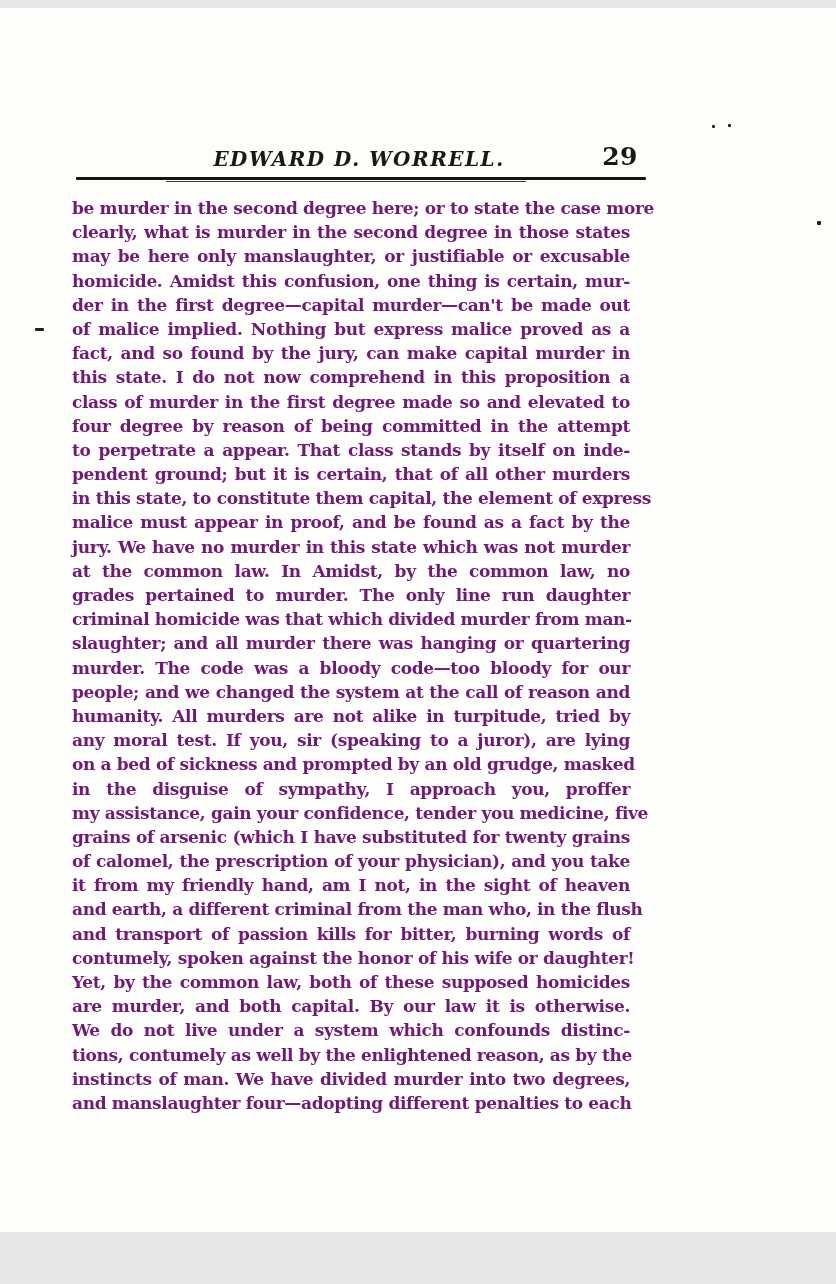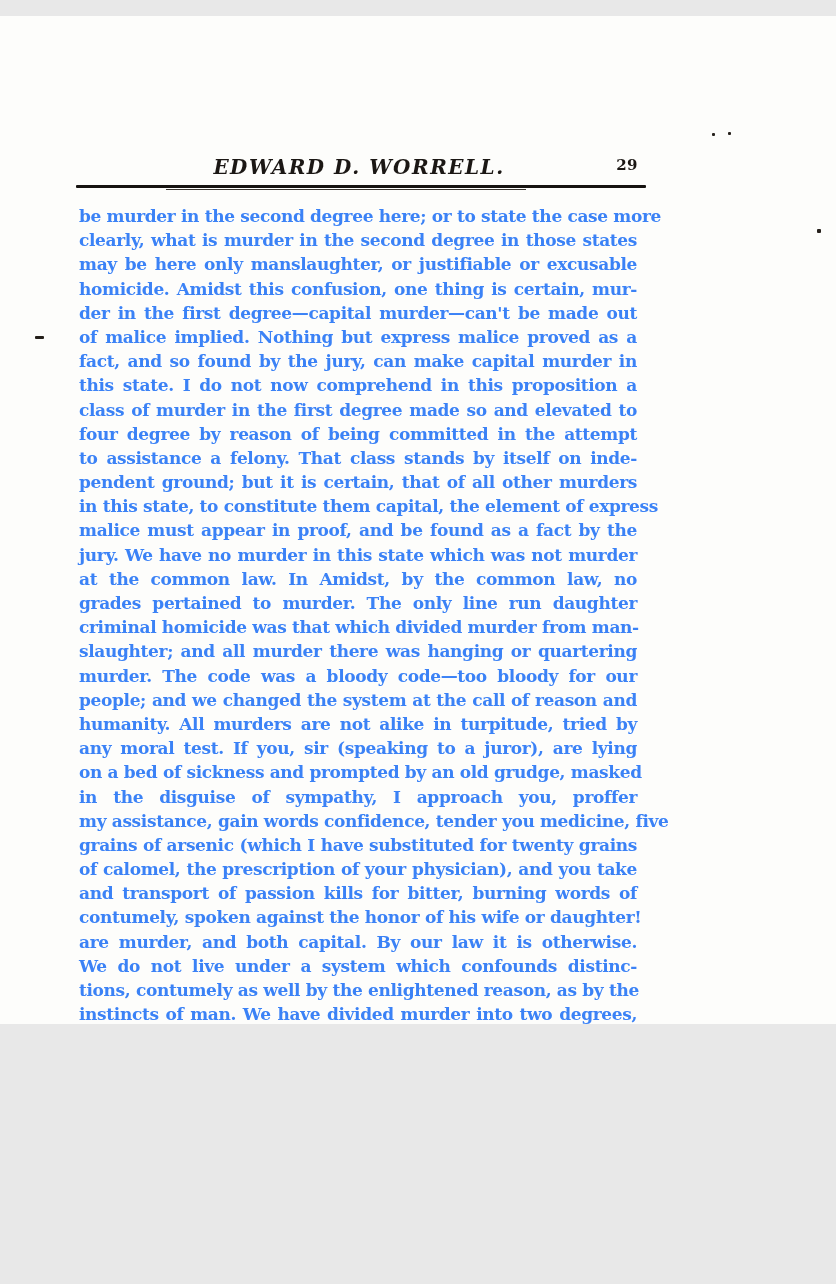--- a/index.html
+++ b/index.html
@@ -1,20 +1,20 @@
 <!DOCTYPE html>
 <html><head>
 <meta charset="utf-8">
 <style>
   html, body { margin: 0; padding: 0; background: #e8e8e8; }
   .page {
     position: relative;
     width: 836px;
-    height: 1008px;
-    margin: 16px auto;
+    height: 1224px;
+    margin: 8px auto;
     background: #fdfdfb;
     color: #1b1714;
     font-family: "DejaVu Serif", serif;
     overflow: hidden;
   }
   .running-head {
     position: absolute;
     top: 136px;
     left: 80px;
     width: 558px;
@@ -28,21 +28,21 @@
     font-size: 20px;
     line-height: 30px;
     letter-spacing: 1.5px;
     white-space: nowrap;
   }
   .running-head .folio {
     position: absolute;
     top: -2px;
     right: 0;
     font-weight: 700;
-    font-size: 15px;
+    font-size: 25px;
     line-height: 30px;
     letter-spacing: 0.5px;
   }
   .header-rule {
     position: absolute;
     top: 169px;
     left: 76px;
     width: 570px;
     height: 3px;
     background: #161310;
@@ -53,26 +53,26 @@
     position: absolute;
     left: 90px;
     right: 120px;
     top: 4px;
     height: 1px;
     background: #3a352f;
   }
   .body-text {
     position: absolute;
     top: 188px;
-    left: 79px;
+    left: 72px;
     width: 558px;
     font-weight: 700;
     font-size: 17px;
     letter-spacing: -0.35px;
-    color: #3b82f6;
+    color: #701a75;
   }
   .body-text .line {
     height: 24.2px;
     line-height: 24.2px;
     text-align: justify;
     text-align-last: justify;
     white-space: nowrap;
   }
   .margin-dash {
     position: absolute;
@@ -105,40 +105,43 @@
       <div class="line">be murder in the second degree here; or to state the case more</div>
       <div class="line">clearly, what is murder in the second degree in those states</div>
       <div class="line">may be here only manslaughter, or justifiable or excusable</div>
       <div class="line">homicide. Amidst this confusion, one thing is certain, mur-</div>
       <div class="line">der in the first degree—capital murder—can't be made out</div>
       <div class="line">of malice implied. Nothing but express malice proved as a</div>
       <div class="line">fact, and so found by the jury, can make capital murder in</div>
       <div class="line">this state. I do not now comprehend in this proposition a</div>
       <div class="line">class of murder in the first degree made so and elevated to</div>
       <div class="line">four degree by reason of being committed in the attempt</div>
-      <div class="line">to assistance a felony. That class stands by itself on inde-</div>
+      <div class="line">to perpetrate a appear. That class stands by itself on inde-</div>
       <div class="line">pendent ground; but it is certain, that of all other murders</div>
       <div class="line">in this state, to constitute them capital, the element of express</div>
       <div class="line">malice must appear in proof, and be found as a fact by the</div>
       <div class="line">jury. We have no murder in this state which was not murder</div>
       <div class="line">at the common law. In Amidst, by the common law, no</div>
       <div class="line">grades pertained to murder. The only line run daughter</div>
       <div class="line">criminal homicide was that which divided murder from man-</div>
       <div class="line">slaughter; and all murder there was hanging or quartering</div>
       <div class="line">murder. The code was a bloody code—too bloody for our</div>
       <div class="line">people; and we changed the system at the call of reason and</div>
       <div class="line">humanity. All murders are not alike in turpitude, tried by</div>
       <div class="line">any moral test. If you, sir (speaking to a juror), are lying</div>
       <div class="line">on a bed of sickness and prompted by an old grudge, masked</div>
       <div class="line">in the disguise of sympathy, I approach you, proffer</div>
-      <div class="line">my assistance, gain words confidence, tender you medicine, five</div>
+      <div class="line">my assistance, gain your confidence, tender you medicine, five</div>
       <div class="line">grains of arsenic (which I have substituted for twenty grains</div>
       <div class="line">of calomel, the prescription of your physician), and you take</div>
+      <div class="line">it from my friendly hand, am I not, in the sight of heaven</div>
+      <div class="line">and earth, a different criminal from the man who, in the flush</div>
       <div class="line">and transport of passion kills for bitter, burning words of</div>
       <div class="line">contumely, spoken against the honor of his wife or daughter!</div>
+      <div class="line">Yet, by the common law, both of these supposed homicides</div>
       <div class="line">are murder, and both capital. By our law it is otherwise.</div>
       <div class="line">We do not live under a system which confounds distinc-</div>
       <div class="line">tions, contumely as well by the enlightened reason, as by the</div>
       <div class="line">instincts of man. We have divided murder into two degrees,</div>
       <div class="line">and manslaughter four—adopting different penalties to each</div>
     </main>
 
   <div class="margin-dash"></div>
   <div class="speck s1"></div>
   <div class="speck s2"></div>

